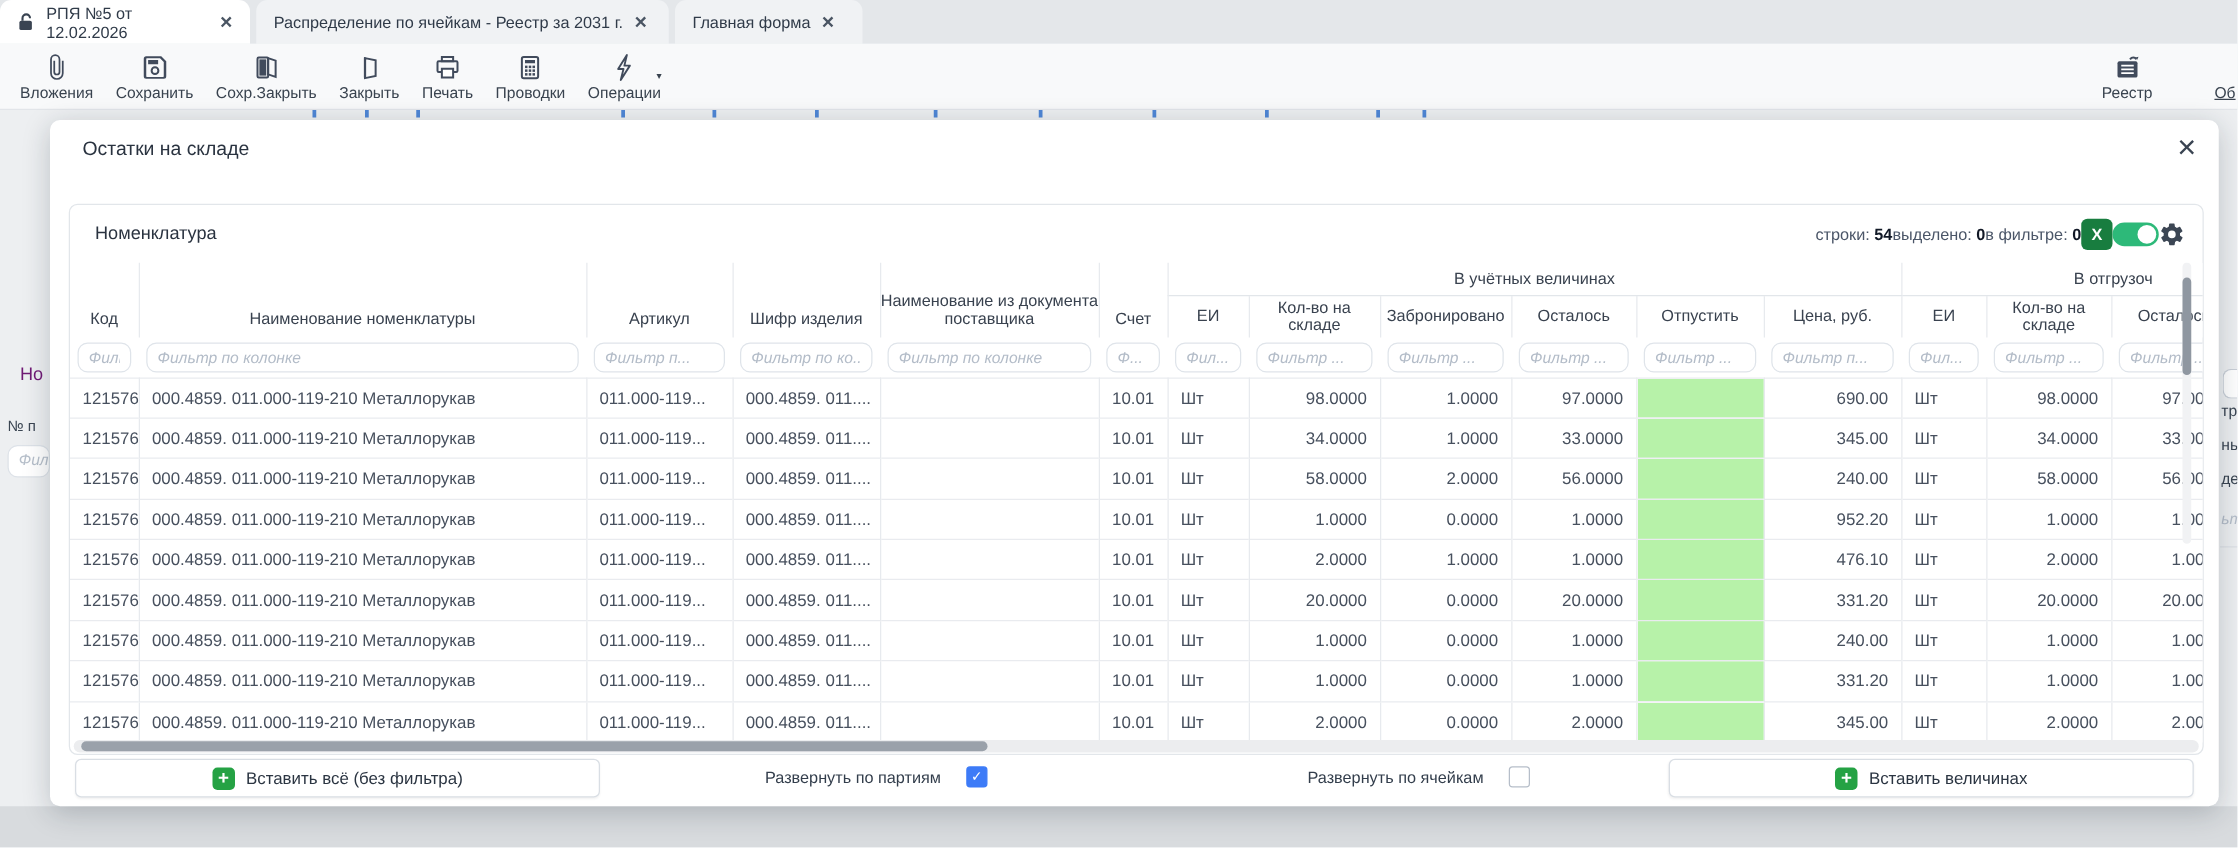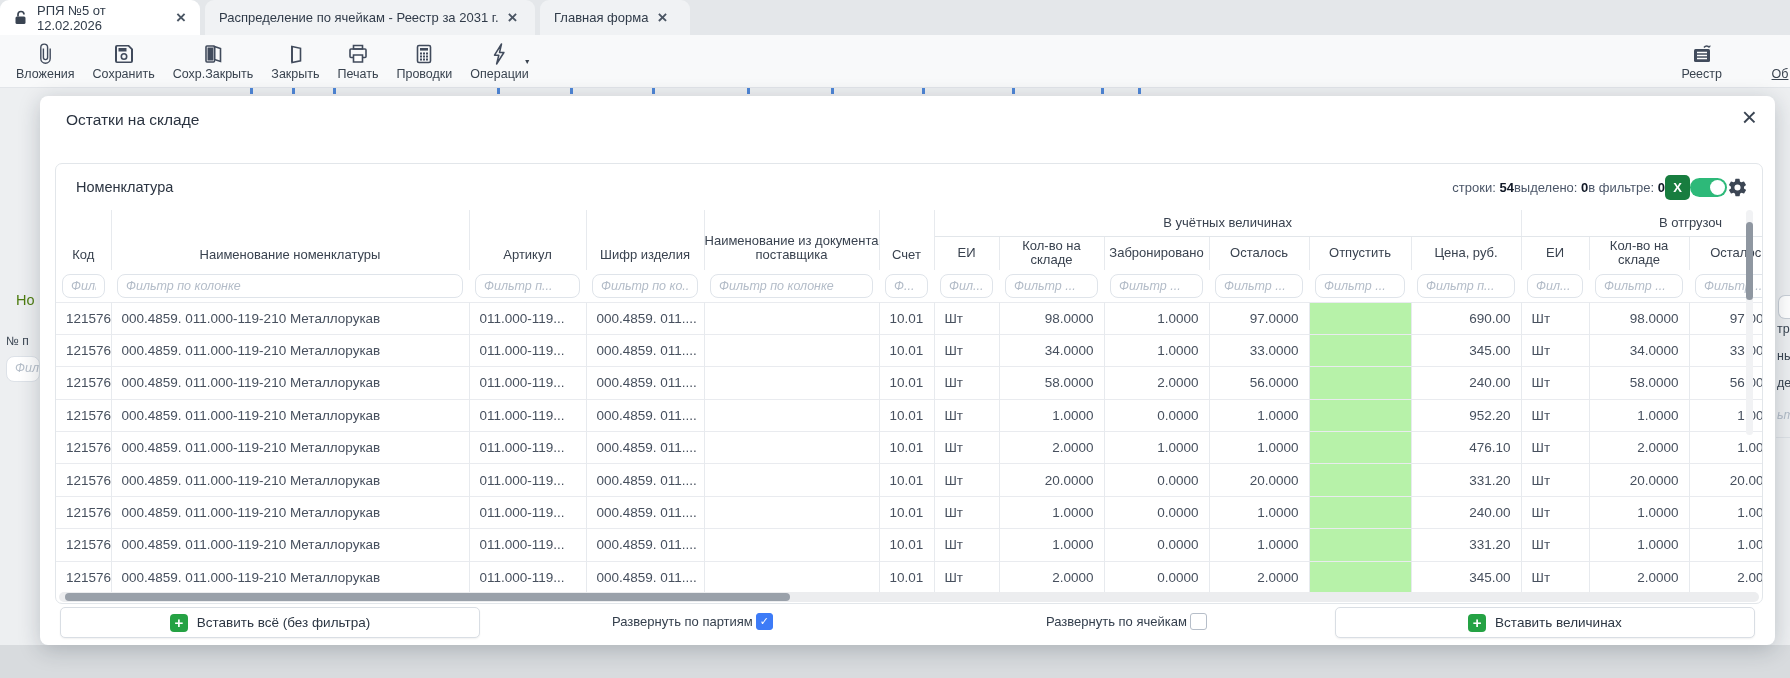--- a/index.html
+++ b/index.html
@@ -17,21 +17,21 @@
   .toolbar { position:absolute; left:0; top:35px; width:1790px; height:53px; background:#f8f9fa; border-bottom:1px solid #e2e5e9; display:flex; align-items:center; padding:0 0 0 16px; gap:18px; }
   .titem { display:flex; flex-direction:column; align-items:center; gap:1px; color:#39434f; font-size:12.5px; }
   .titem svg { display:block; }
   .titem.right { margin-left:auto; }
   .titem.edge { width:20px; overflow:hidden; margin-left:30px; flex:none;text-decoration:underline; }
   .caret { position:absolute; font-size:7px; color:#39434f; }
 
   
   .bottom-strip { position:absolute; left:0; top:645px; width:1790px; height:33px; background:#d8dbde; }
   .tick { position:absolute; top:88px; width:3px; height:6px; background:#4f86d6; }
-  .frag { position:absolute; color:#4d7c0f; }
+  .frag { position:absolute; color:#701a75; }
   .frag-input { position:absolute; background:#fff; border:1.5px solid #dde2e8; border-radius:8px; color:#b6bfca; font-style:italic; font-size:12.5px; padding:4px 0 0 8px; overflow:hidden; }
   .rfrag { position:absolute; left:1777px; width:13px; overflow:hidden; font-size:12.5px; color:#3a4552; white-space:nowrap; }
 
   
   .modal { position:absolute; left:40px; top:96px; width:1735px; height:549px; background:#fff; border-radius:8px; box-shadow:0 5px 22px rgba(20,30,45,.22); }
   .modal-title { position:absolute; left:26px; top:15px; font-size:15.5px; color:#2a3340; font-weight:500; }
   .modal-close { position:absolute; right:18px; top:8px; font-size:26px; color:#3a4452; line-height:1; cursor:pointer; }
 
   .panel { position:absolute; left:15px; top:67px; width:1708px; height:441px; border:1px solid #e2e6ea; border-radius:7px; }
   .panel-header { height:46px; display:flex; align-items:center; padding:0 14px 0 20px; }
@@ -63,21 +63,21 @@
   td.green { background:#b7f2a9 !important; }
   .vthumb { position:absolute; right:9px; top:12px; width:7px; height:78px; border-radius:4px; background:#8f97a1; }
   .vtrack { position:absolute; right:9px; top:0; width:7px; height:225px; border-radius:4px; background:#f1f2f4; }
   .hscroll { position:absolute; left:3px; bottom:2px; width:1700px; height:10px; border-radius:5px; background:#ecedef; }
   .hthumb { position:absolute; left:6px; top:1px; width:725px; height:8px; border-radius:4px; background:#9aa1aa; }
 
   
   .mfooter { position:absolute; left:0; top:511px; width:1735px; height:34px; }
   .fbtn { position:absolute; top:0; width:420px; height:31px; background:#fff; border:1px solid #d9dee4; border-radius:5px; box-shadow:0 1px 2px rgba(0,0,0,.06); display:flex; align-items:center; justify-content:center; gap:9px; font-size:13.5px; color:#2b3542; cursor:pointer; }
   .plus { width:18px; height:18px; border-radius:4px; background:#25a244; color:#fff; font-size:15px; font-weight:bold; display:flex; align-items:center; justify-content:center; line-height:1; }
-  .chkgroup { position:absolute; top:6px; display:flex; align-items:center; gap:3px; font-size:13px; color:#333e4c; }
+  .chkgroup { position:absolute; top:6px; display:flex; align-items:center; gap:20px; font-size:13px; color:#333e4c; }
   .chk { width:17px; height:17px; border-radius:3px; border:1.5px solid #b6bec9; background:#fff; display:flex; align-items:center; justify-content:center; font-size:11px; color:#fff; }
   .chk.checked { background:#3d7bf7; border-color:#3d7bf7; }
 </style>
 </head>
 <body>
 
 <div class="tabbar">
   <div class="tab active" style="width:200px">
     <span class="lock">
       <svg width="14" height="15" viewBox="0 0 14 15">

